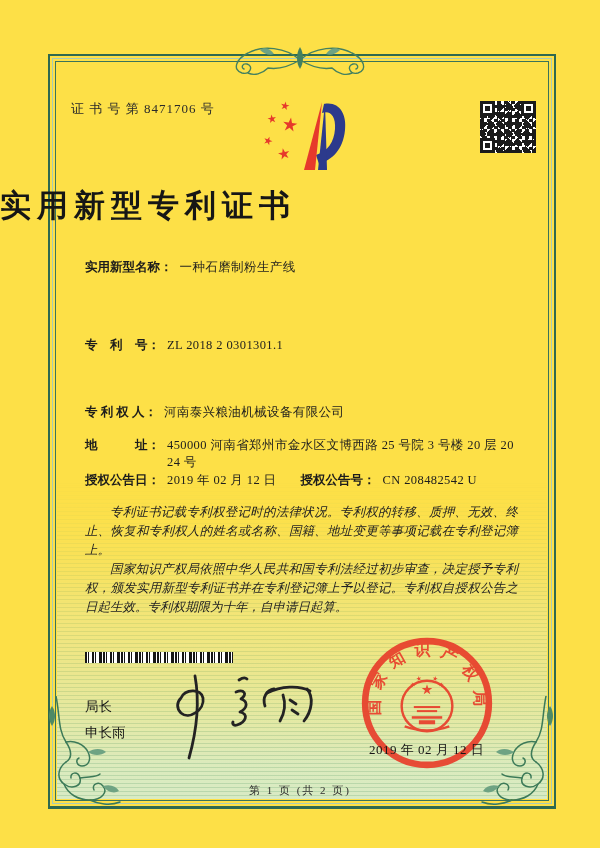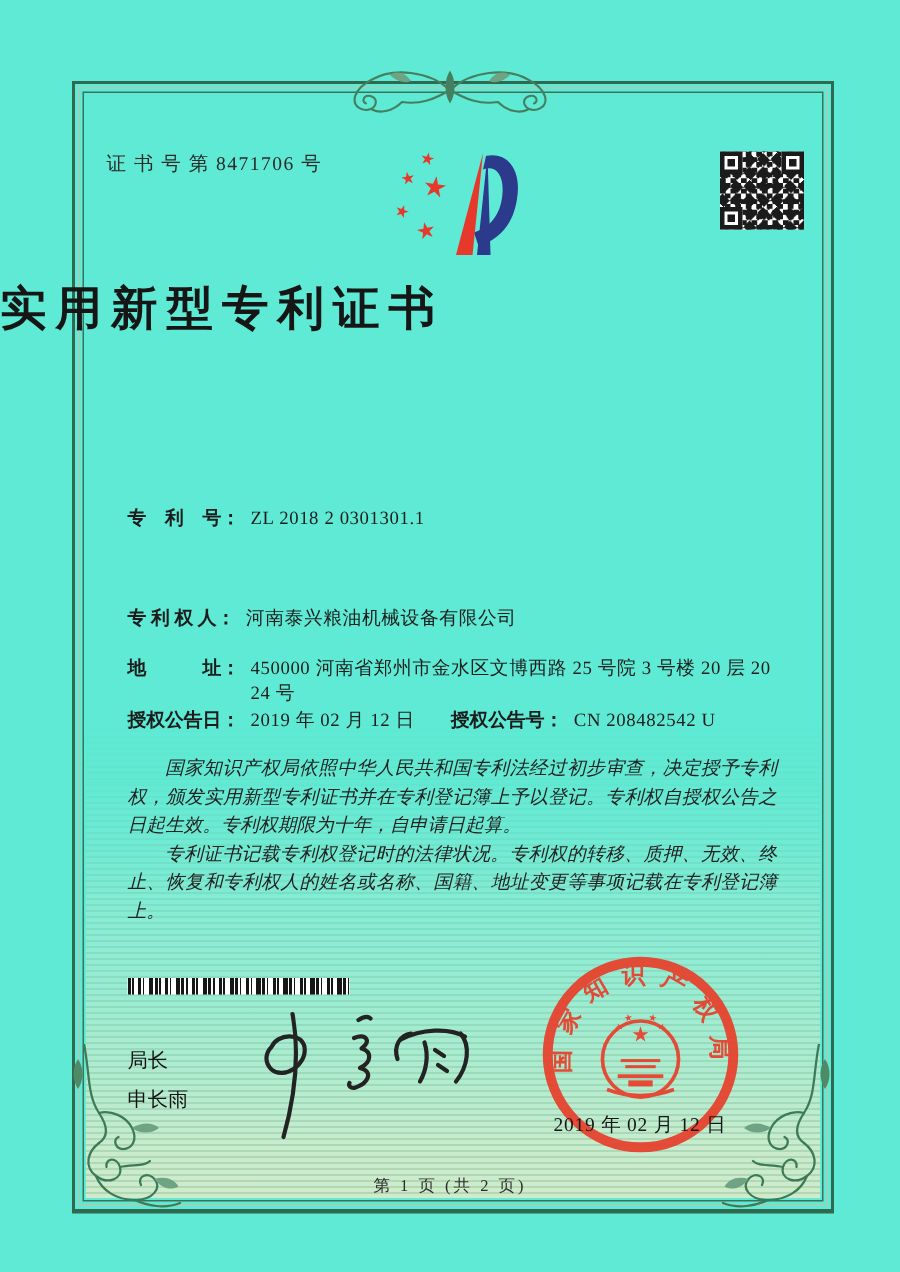--- a/index.html
+++ b/index.html
@@ -1,16 +1,16 @@
 <!DOCTYPE html>
 <html><head>
 <meta charset="utf-8">
 <style>
   html,body{margin:0;padding:0;background:#ffffff;}
-  .page{position:relative;width:600px;height:848px;background:#5eead4;overflow:hidden;
+  .page{position:relative;width:600px;height:848px;background:#fde047;overflow:hidden;
         font-family:"Liberation Serif","DejaVu Serif",serif;color:#1d1d1d;}
 
   
   .frame{position:absolute;left:48px;top:54px;width:504px;height:750px;
          border:2px solid #2e6950;border-bottom-width:3px;}
   .frame-mid{position:absolute;inset:2px;border:1px solid #a9ccb4;}
   .frame-inner{position:absolute;inset:5px;border:1px solid #3b735a;}
   .guilloche{position:absolute;inset:7px;
      background:
        repeating-linear-gradient(180deg, rgba(104,164,116,.28) 0 1px, rgba(104,164,116,0) 1px 4px),
@@ -129,36 +129,39 @@
   </svg>
 
   <div class="qr">
     <i class="f tl"></i>
     <i class="f tr"></i>
     <i class="f bl"></i>
   </div>
 
   <div class="title">实用新型专利证书</div>
 
+  <div class="row" style="top:259px">
+    <span class="lbl">实用新型名称：</span><span class="val">一种石磨制粉生产线</span>
+  </div>
   <div class="row" style="top:337px">
     <span class="lbl">专　利　号：</span><span class="val">ZL 2018 2 0301301.1</span>
   </div>
   <div class="row" style="top:404px">
     <span class="lbl">专 利 权 人：</span><span class="val">河南泰兴粮油机械设备有限公司</span>
   </div>
   <div class="row addr" style="top:437px">
     <span class="lbl">地　　　址：</span><span class="val"><span>450000 河南省郑州市金水区文博西路 25 号院 3 号楼 20 层 20</span><br><span>24 号</span></span>
   </div>
   <div class="row" style="top:472px">
     <span class="lbl">授权公告日：</span><span class="val">2019 年 02 月 12 日</span><span class="lbl g2">授权公告号：</span><span class="val">CN 208482542 U</span>
   </div>
 
   <div class="paras">
+    <p>专利证书记载专利权登记时的法律状况。专利权的转移、质押、无效、终止、恢复和专利权人的姓名或名称、国籍、地址变更等事项记载在专利登记簿上。</p>
     <p>国家知识产权局依照中华人民共和国专利法经过初步审查，决定授予专利权，颁发实用新型专利证书并在专利登记簿上予以登记。专利权自授权公告之日起生效。专利权期限为十年，自申请日起算。</p>
-    <p>专利证书记载专利权登记时的法律状况。专利权的转移、质押、无效、终止、恢复和专利权人的姓名或名称、国籍、地址变更等事项记载在专利登记簿上。</p>
   </div>
 
   <div class="barcode"></div>
 
   <div class="director">
     <div>局长</div>
     <div>申长雨</div>
   </div>
 
   <svg class="signature" width="180" height="105" viewBox="0 0 180 105">

